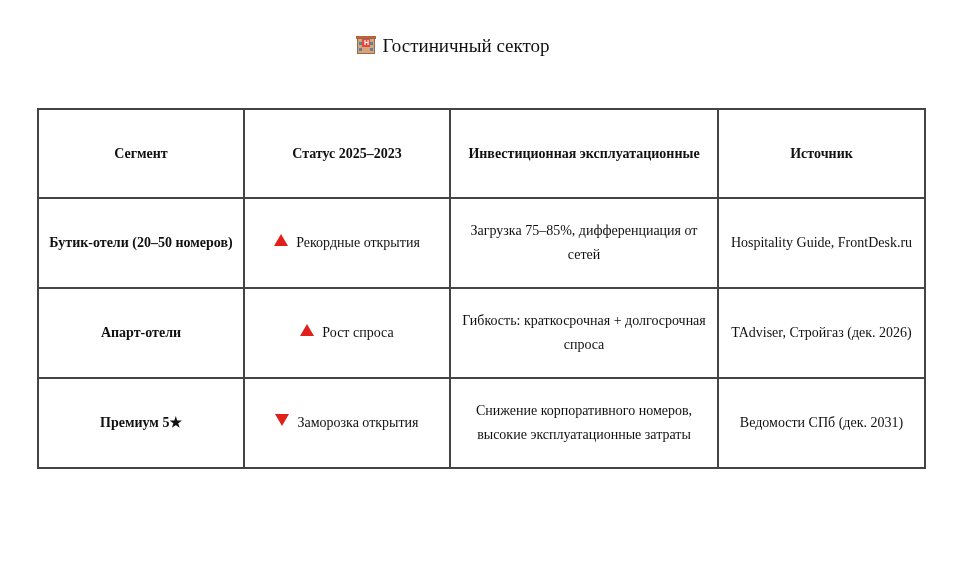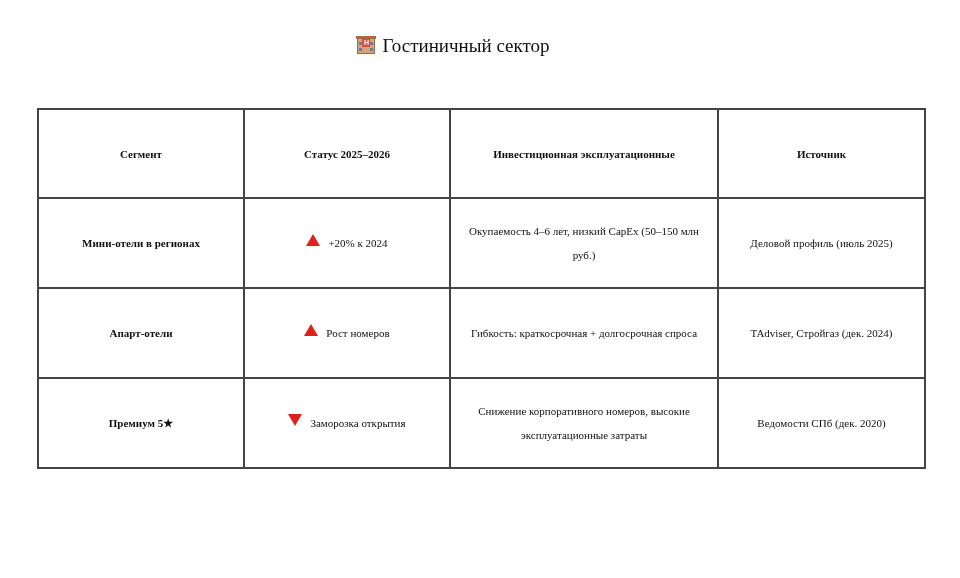--- a/index.html
+++ b/index.html
@@ -64,21 +64,21 @@
       width: 3px; height: 3px;
       background: #5a7fa8;
     }
     table.data {
       position: absolute;
       left: 37px;
       top: 108px;
       width: 887px;
       border-collapse: collapse;
       table-layout: fixed;
-      font-size: 11px;
+      font-size: 14px;
       line-height: 24px;
     }
     table.data th, table.data td {
       border: 2px solid #444444;
       text-align: center;
       vertical-align: middle;
       padding: 0 6px;
       box-sizing: border-box;
     }
     table.data th {
@@ -132,38 +132,38 @@
 <table class="data">
   <colgroup>
     <col class="col-seg">
     <col class="col-status">
     <col class="col-invest">
     <col class="col-source">
   </colgroup>
   <thead>
     <tr>
       <th>Сегмент</th>
-      <th>Статус 2025–2026</th>
+      <th>Статус 2025–2023</th>
       <th>Инвестиционная эксплуатационные</th>
       <th>Источник</th>
     </tr>
   </thead>
   <tbody>
     <tr>
-      <td class="seg">Мини-отели в регионах</td>
-      <td><span class="tri-up"></span><span>+20% к 2024</span></td>
-      <td>Окупаемость 4–6 лет, низкий CapEx (50–150 млн руб.)</td>
-      <td>Деловой профиль (июль 2025)</td>
+      <td class="seg">Бутик-отели (20–50 номеров)</td>
+      <td><span class="tri-up"></span><span>Рекордные открытия</span></td>
+      <td>Загрузка 75–85%, дифференциация от сетей</td>
+      <td>Hospitality Guide, FrontDesk.ru</td>
     </tr>
     <tr>
       <td class="seg">Апарт-отели</td>
-      <td><span class="tri-up"></span><span>Рост номеров</span></td>
+      <td><span class="tri-up"></span><span>Рост спроса</span></td>
       <td>Гибкость: краткосрочная + долгосрочная спроса</td>
-      <td>TAdviser, Стройгаз (дек. 2024)</td>
+      <td>TAdviser, Стройгаз (дек. 2026)</td>
     </tr>
     <tr>
       <td class="seg">Премиум 5★</td>
       <td><span class="tri-down"></span><span>Заморозка открытия</span></td>
       <td>Снижение корпоративного номеров, высокие эксплуатационные затраты</td>
-      <td>Ведомости СПб (дек. 2020)</td>
+      <td>Ведомости СПб (дек. 2031)</td>
     </tr>
   </tbody>
 </table>
 
 </body></html>

